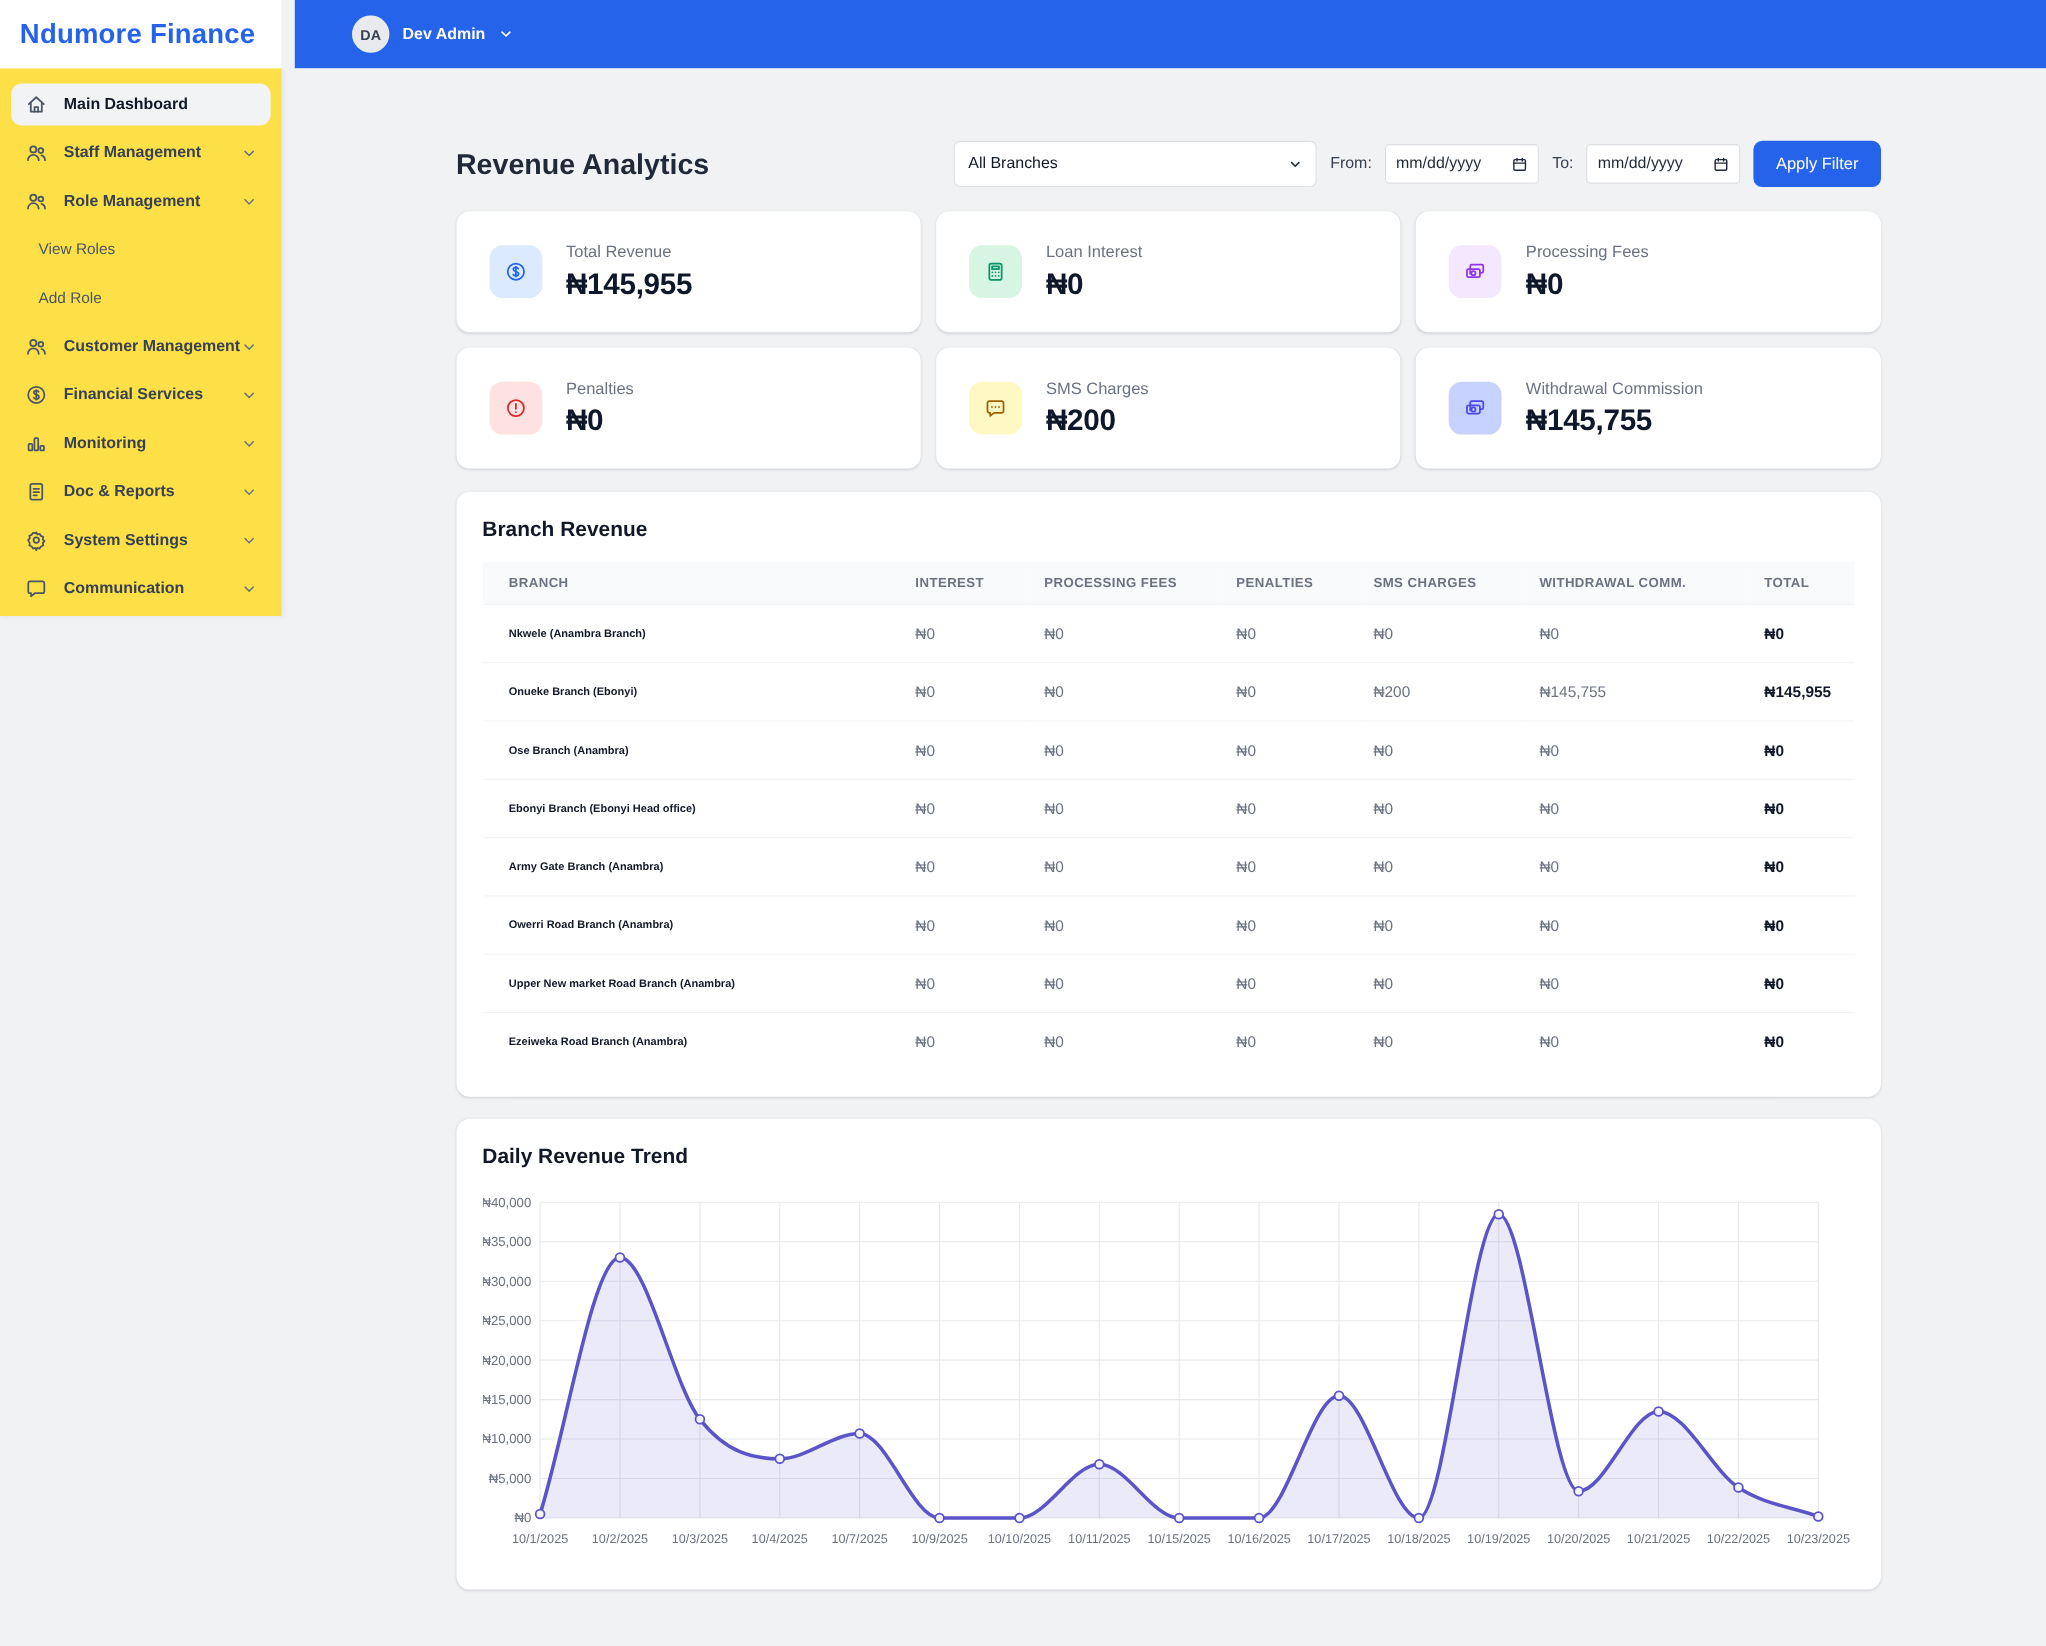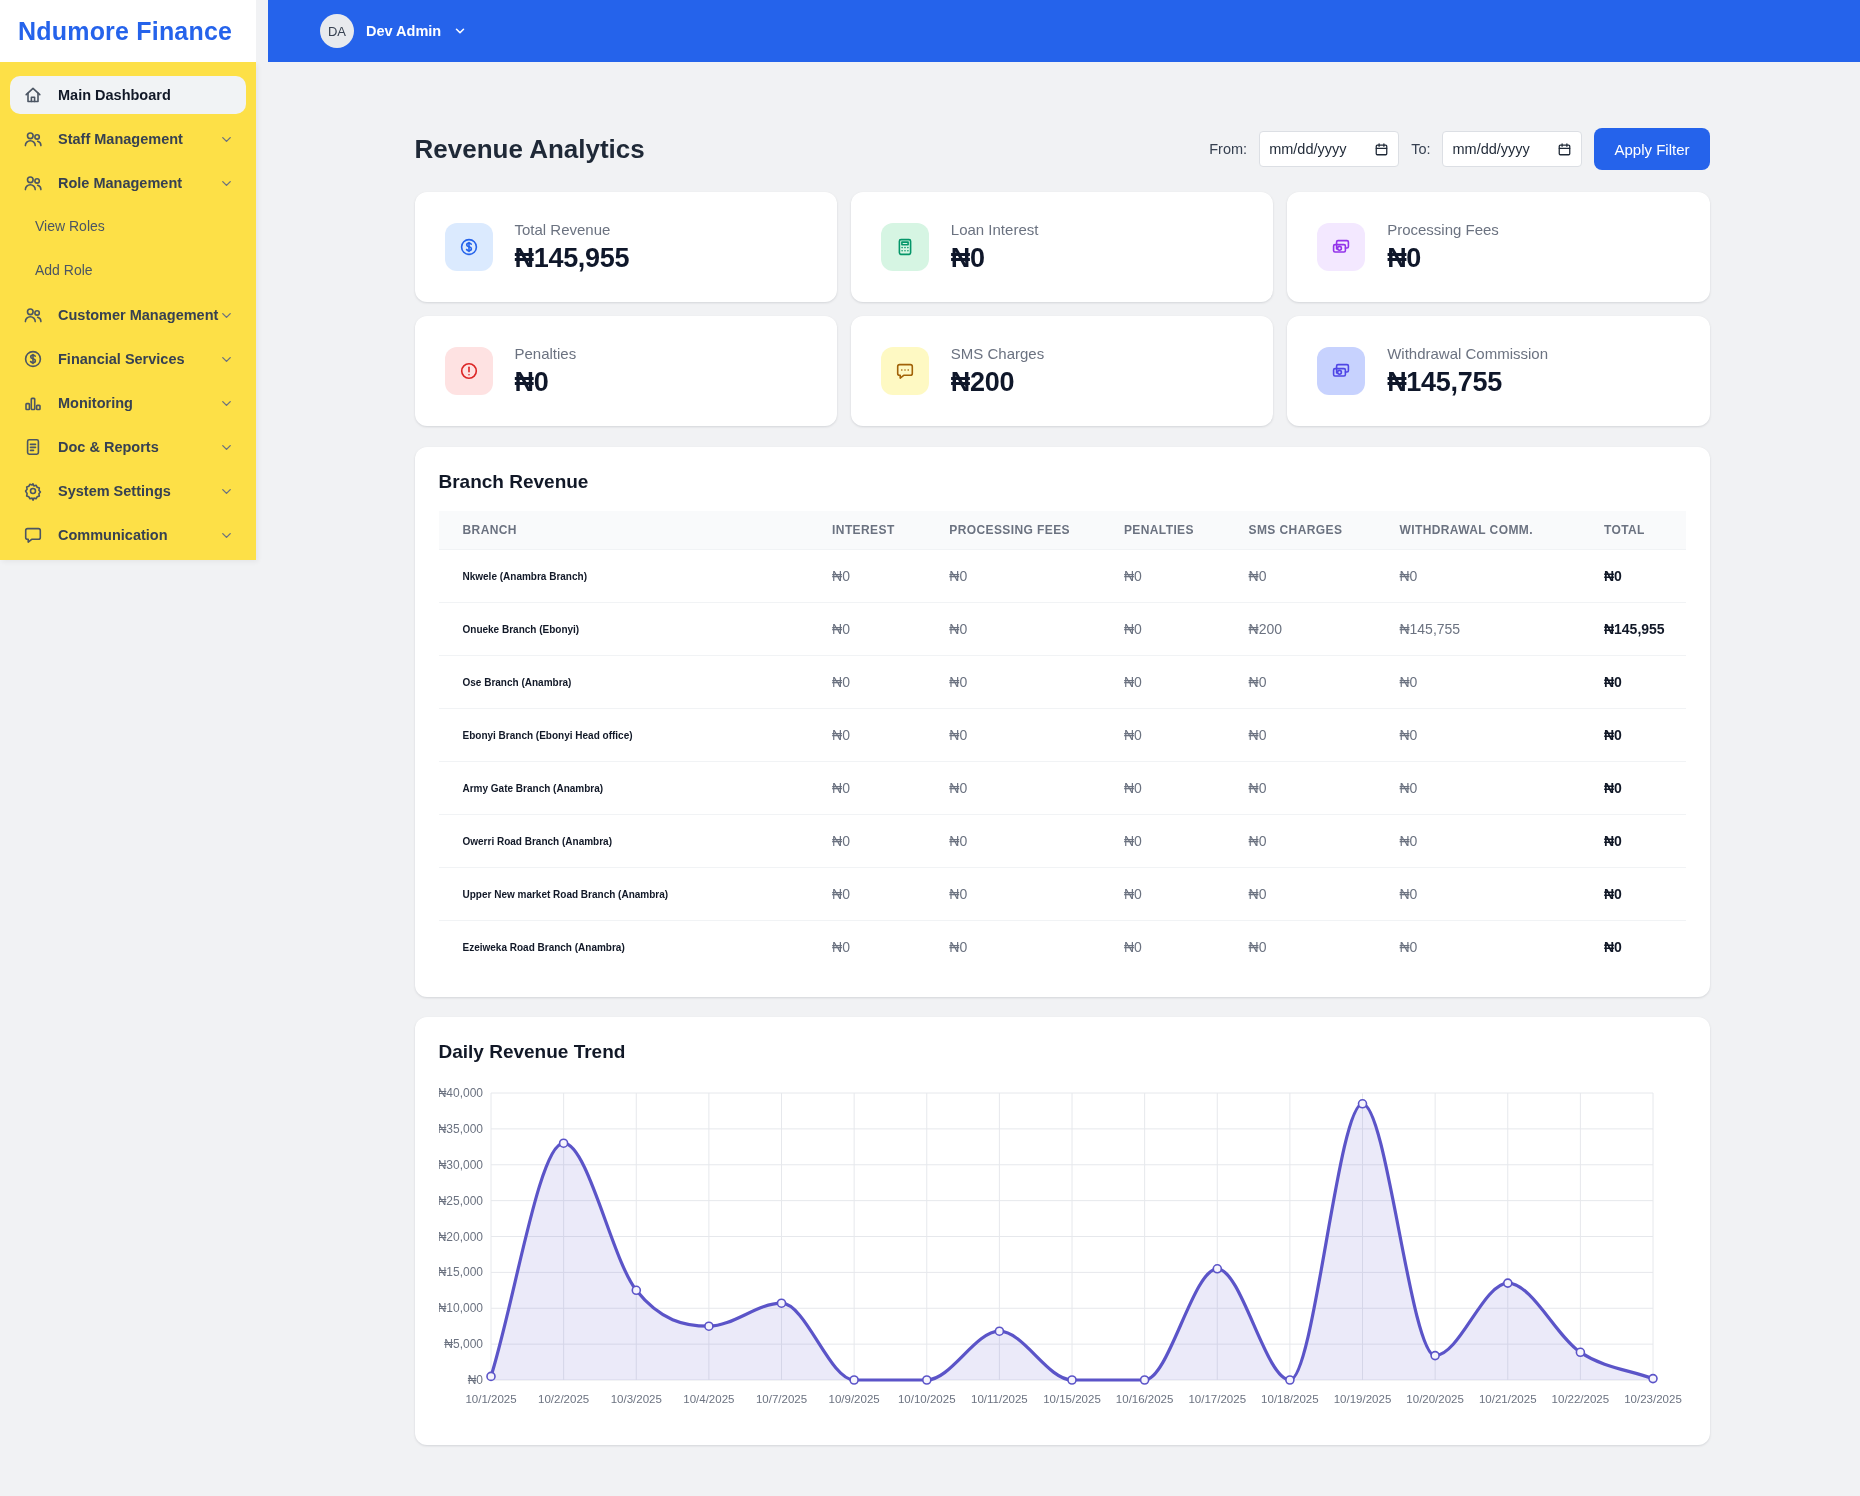--- a/index.html
+++ b/index.html
@@ -8,21 +8,21 @@
     font-family:"Liberation Sans","DejaVu Sans",sans-serif;
     background:#f1f2f4; color:#111827; position:relative; overflow:hidden;
   }
   
   .header { position:absolute; top:0; left:0; width:1860px; height:62px; display:flex; z-index:5;gap:12px; }
   .logo-area { width:256px; height:62px; background:#ffffff; display:flex; align-items:center; padding-left:18px; }
   .logo-text { font-size:25px; font-weight:800; color:#2563eb; letter-spacing:.2px; }
   .topbar { flex:1; background:#2563eb; display:flex; align-items:center; padding-left:52px; }
   .user-chip { display:flex; align-items:center; gap:12px; cursor:pointer; }
   .avatar { width:34px; height:34px; border-radius:50%; background:#e8eaee; color:#374151;
-            display:flex; align-items:center; justify-content:center; font-size:13px; font-weight:400; }
+            display:flex; align-items:center; justify-content:center; font-size:13px; font-weight:700; }
   .user-name { color:#ffffff; font-size:14.5px; font-weight:600; }
   .user-chev { color:#ffffff; display:flex; }
   
   .sidebar { position:absolute; top:62px; left:0; width:256px; height:498px; background:#fde047;
              box-shadow:2px 2px 5px rgba(0,0,0,.05); padding-top:14px; z-index:4; }
   .side-item { height:38px; margin:0 10px 6px 10px; padding:0 12px; border-radius:10px;
                display:flex; align-items:center; font-size:14.5px; font-weight:600; color:#374151; cursor:pointer; }
   .side-item.active { background:#f1f3f5; color:#111827; }
   .side-item .s-icon { width:22px; height:22px; margin-right:14px; color:#4b5563; display:flex; align-items:center; justify-content:center; }
   .side-item .s-chev { margin-left:auto; color:#6b7280; display:flex; }
@@ -223,20 +223,28 @@
         </span>
       </div>
     </nav>
 </aside>
 
 <main class="main">
   <div class="container">
     <div class="page-head">
       <h1 class="page-title">Revenue Analytics</h1>
       <div class="filters">
+        <div class="select-box">
+          <span>All Branches</span>
+          <span class="caret">
+            <svg width="13" height="13" viewBox="0 0 16 16" fill="none" stroke="currentColor" stroke-width="1.8" stroke-linecap="round" stroke-linejoin="round">
+                <path d="M4 6l4 4 4-4"></path>
+              </svg>
+          </span>
+        </div>
         <span class="flabel">From:</span>
         <div class="date-box">
           <span>mm/dd/yyyy</span>
           <span class="cal">
             <svg width="15" height="15" viewBox="0 0 20 20" fill="none" stroke="currentColor" stroke-width="1.7" stroke-linecap="round">
                 <rect x="3" y="4.2" width="14" height="12.8" rx="1.4"></rect>
                 <path d="M3 8.4h14M6.8 2.6v3.2M13.2 2.6v3.2"></path>
               </svg>
           </span>
         </div>

